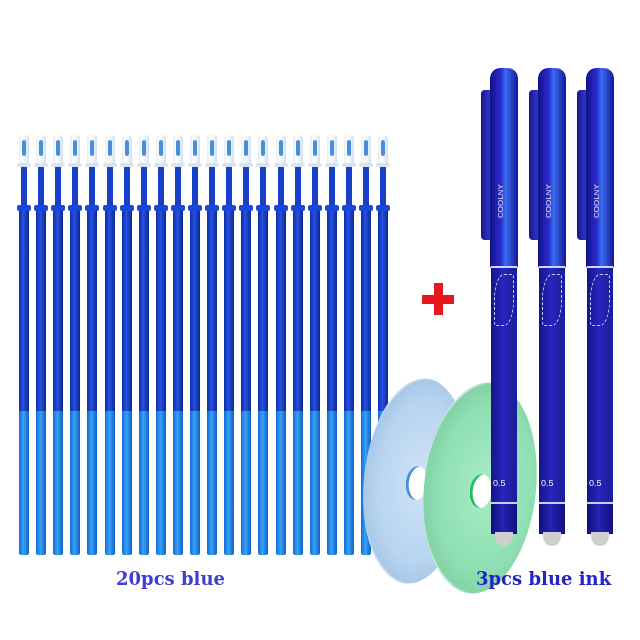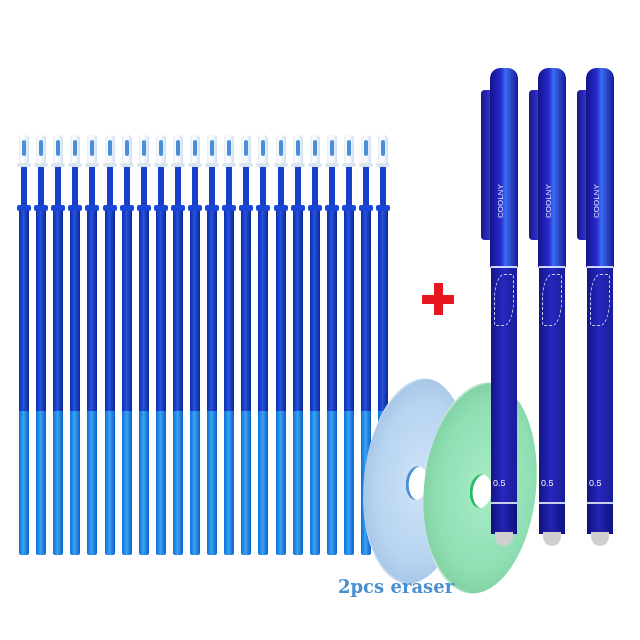--- a/index.html
+++ b/index.html
@@ -252,14 +252,15 @@
         <div class="brand">COOLNY</div>
         <div class="body"></div>
         <div class="band"></div>
         <div class="swirl"></div>
         <div class="size">0.5</div>
         <div class="grip"></div>
         <div class="tipcap"></div>
       </div>
     </div>
 
-  <div class="caption" style="left:338px;top:576px;font-size:18px;color:#4a8fd0;">2pcs eraser</div>
+  <div class="caption" style="left:116px;top:568px;font-size:18px;color:#4040d0;">20pcs blue</div>
+  <div class="caption" style="left:476px;top:568px;font-size:18px;color:#2323c8;">3pcs blue ink</div>
 </div>
 
 </body></html>

